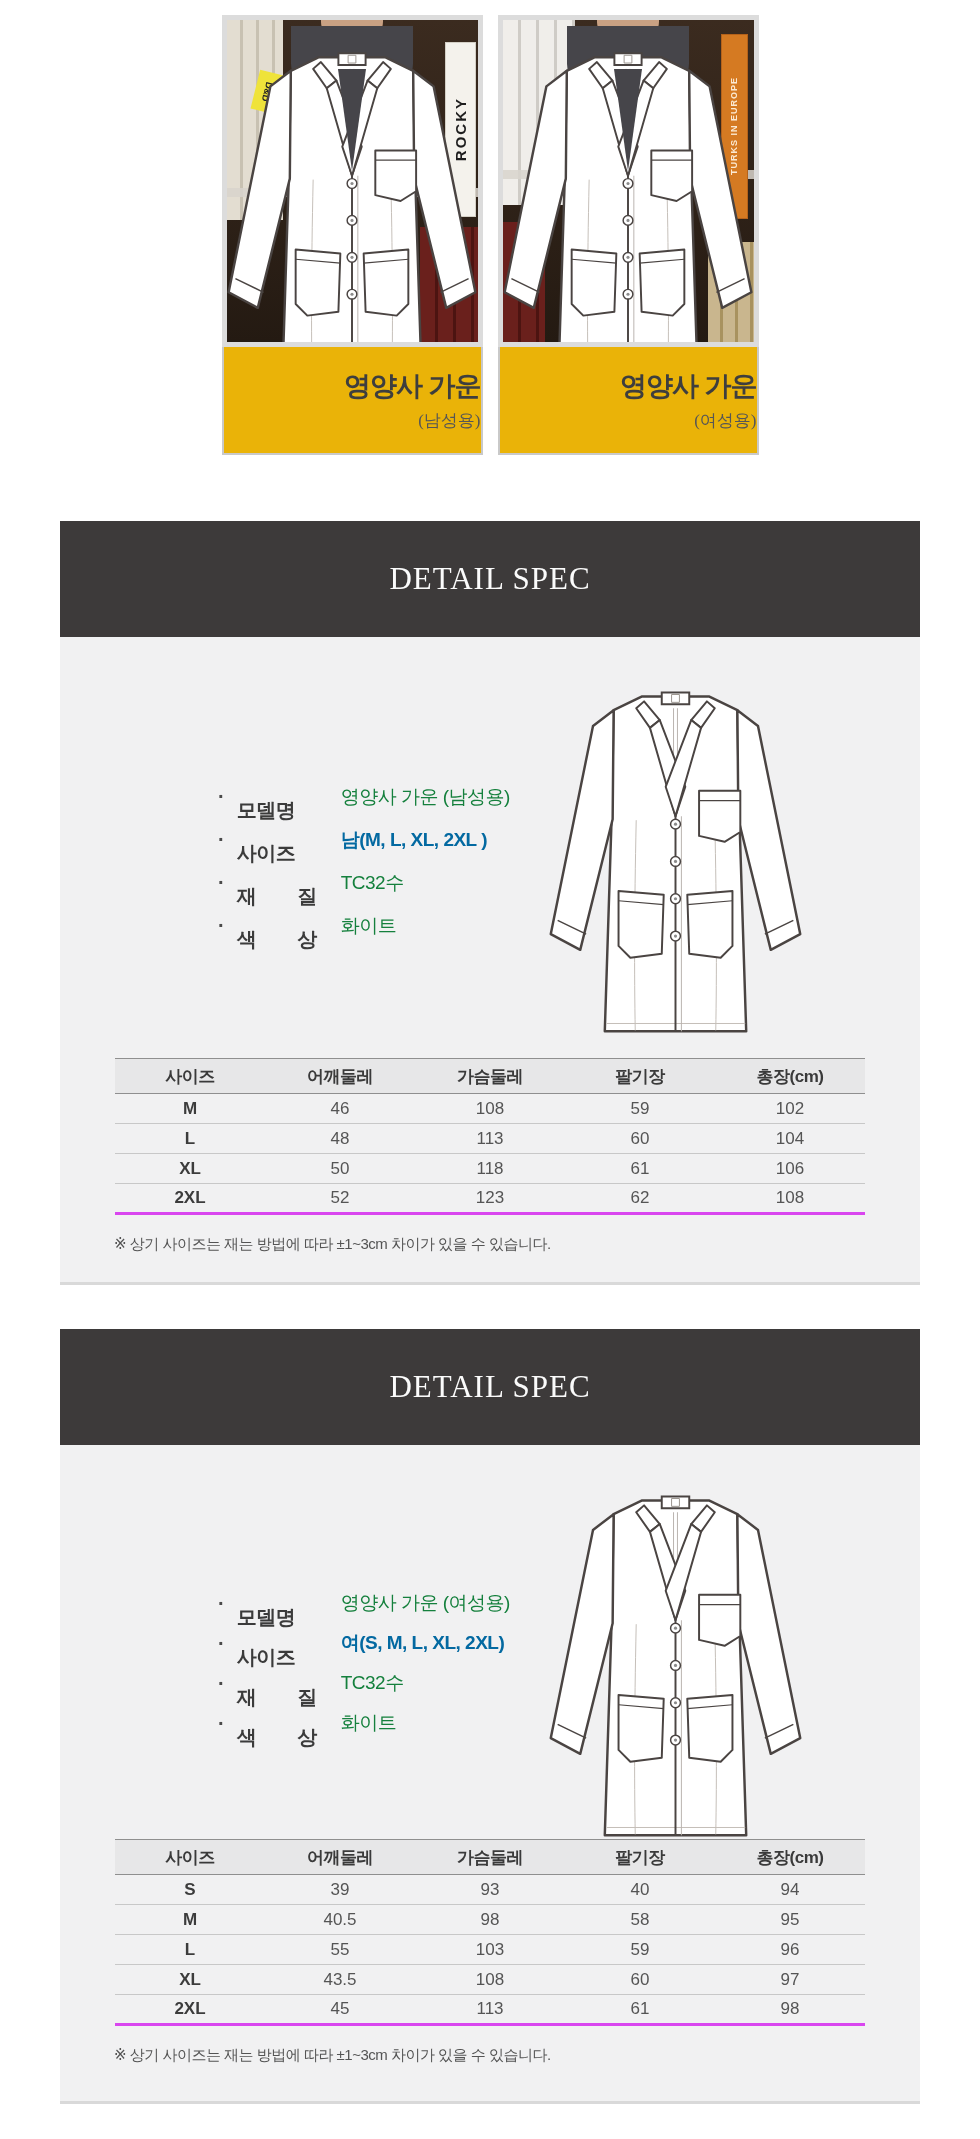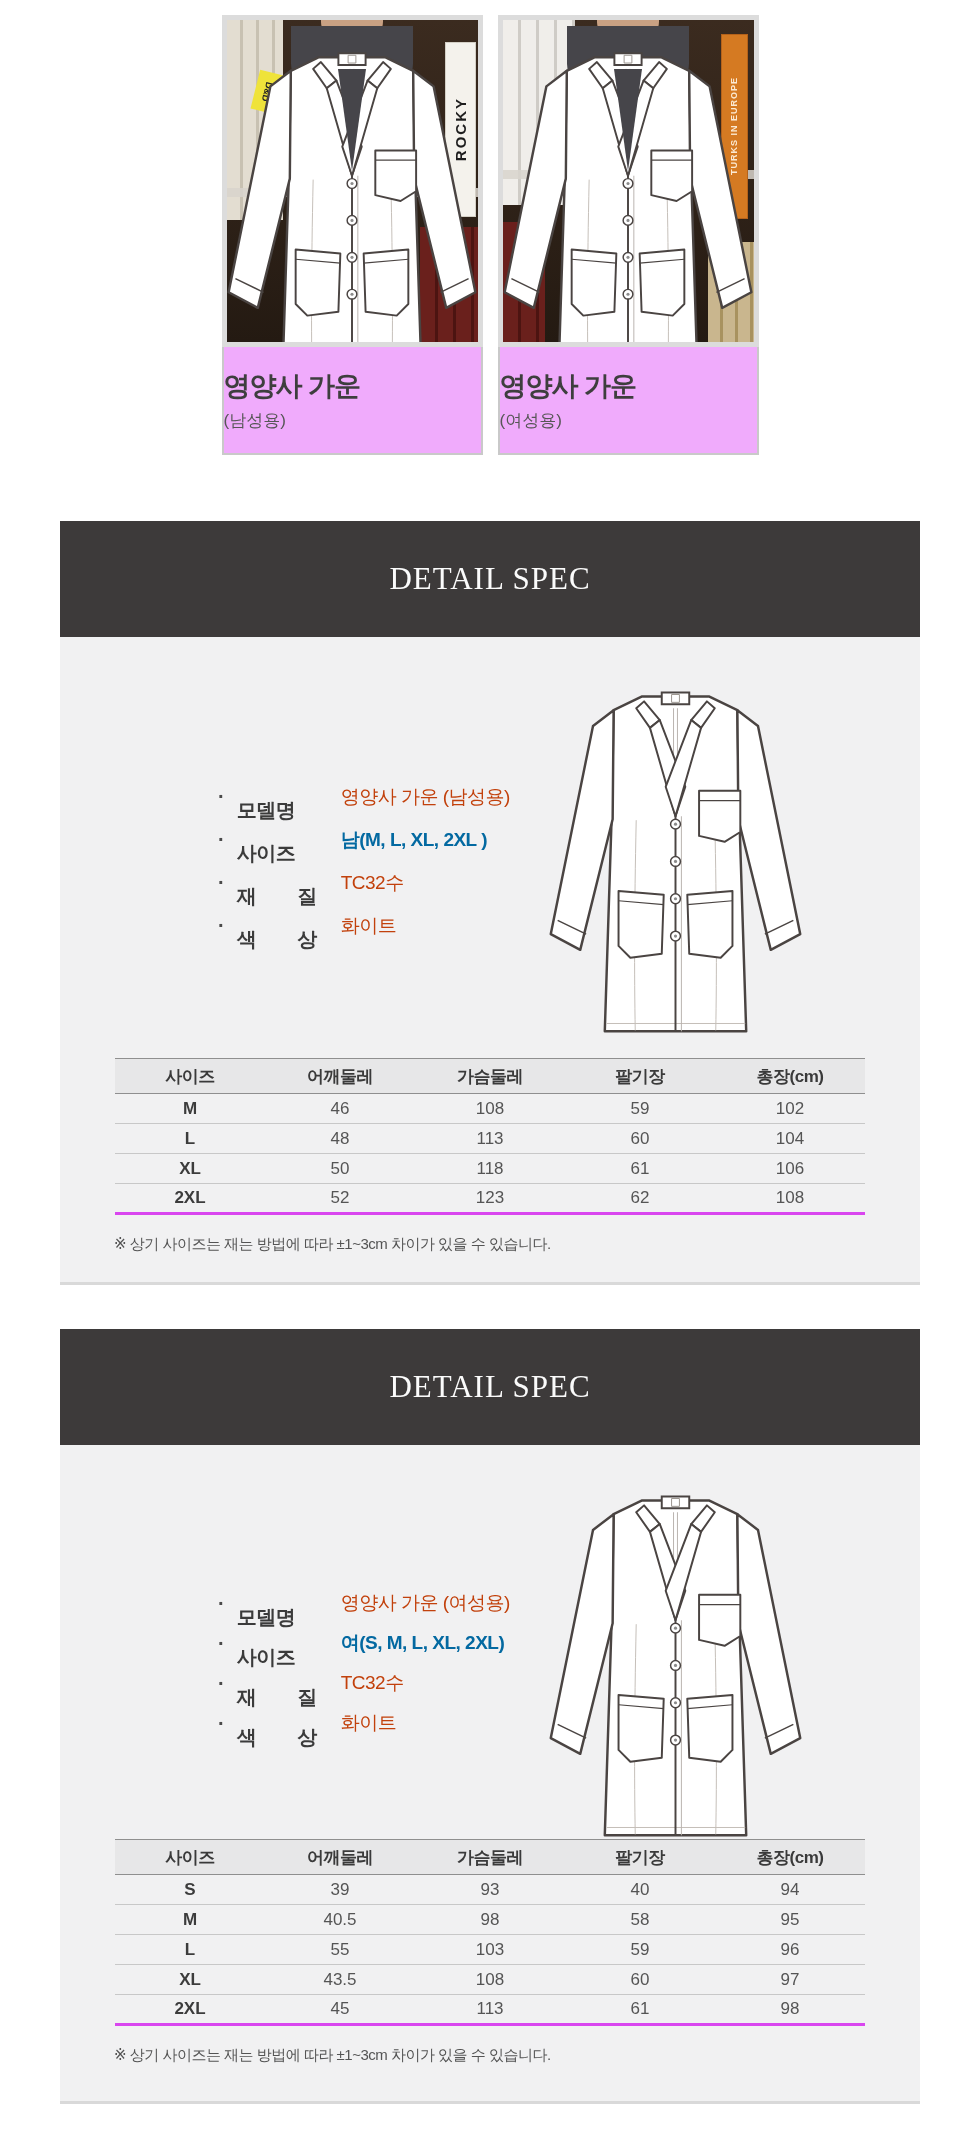--- a/index.html
+++ b/index.html
@@ -72,25 +72,25 @@
   .coat-photo {
     position:absolute; left:50%; transform:translateX(-50%); top:8px;
     width:272px; height:379px;
   }
   .vshirt {
     position:absolute; left:50%; margin-left:-14px; top:49px;
     width:28px; height:102px; background:#46454a;
     clip-path: polygon(0 0, 100% 0, 50% 100%);
   }
   .caption {
-    height:108px; background:#f0abfc; border:2px solid #c9c9c9; border-top:none;
-    text-align:left; padding-top:21px;
+    height:108px; background:#eab308; border:2px solid #c9c9c9; border-top:none;
+    text-align:right; padding-top:21px;
   }
   .caption-title { font-size:27px; font-weight:700; color:#3e3e3e; letter-spacing:-1px; }
-  .caption-sub { font-size:17px; color:#565656; margin-top:5px; }
+  .caption-sub { font-size:17px; color:#565656; margin-top:5px;font-family:Liberation Serif, serif; }
 
   
   .spec-banner {
     width:860px; height:116px; margin:0 auto; background:#3d3a3a;
     display:flex; align-items:center; justify-content:center;
     color:#fbfbfb; font-family:"Liberation Serif","DejaVu Serif",serif;
     font-size:31px; letter-spacing:1px; font-weight:500;
   }
   .banner-1 { margin-top:66px; }
   .banner-2 { margin-top:44px; }
@@ -108,21 +108,21 @@
   .spec-list { position:absolute; left:158px; top:138px; list-style:none; margin:0; padding:0; }
   .panel-1 .spec-list li { height:43px; }
   .panel-2 .spec-list li { height:40px; }
   .spec-item { display:flex; align-items:center; }
   .bullet { color:#4a4a4a; font-size:20px; font-weight:700; }
   .spec-label {
     display:inline-block; width:80px; margin-left:12px;
     text-align:justify; text-align-last:justify;
     font-weight:700; font-size:20px; color:#3b3b3b; letter-spacing:-0.5px;margin-top:28px;
   }
-  .spec-value { margin-left:24px; font-size:19px; color:#c2410c; letter-spacing:-0.5px; white-space:pre; }
+  .spec-value { margin-left:24px; font-size:19px; color:#15803d; letter-spacing:-0.5px; white-space:pre; }
   .bold-value .spec-value { font-weight:700; color:#0369a1; }
 
   .size-table {
     position:absolute; left:55px; width:750px; border-collapse:collapse;
     table-layout:fixed; text-align:center;
   }
   .panel-1 .size-table { top:421px; }
   .panel-2 .size-table { top:394px; }
   .size-table th {
     height:35px; background:#e7e7e8; font-size:17px; font-weight:700; color:#3a3a3a;

